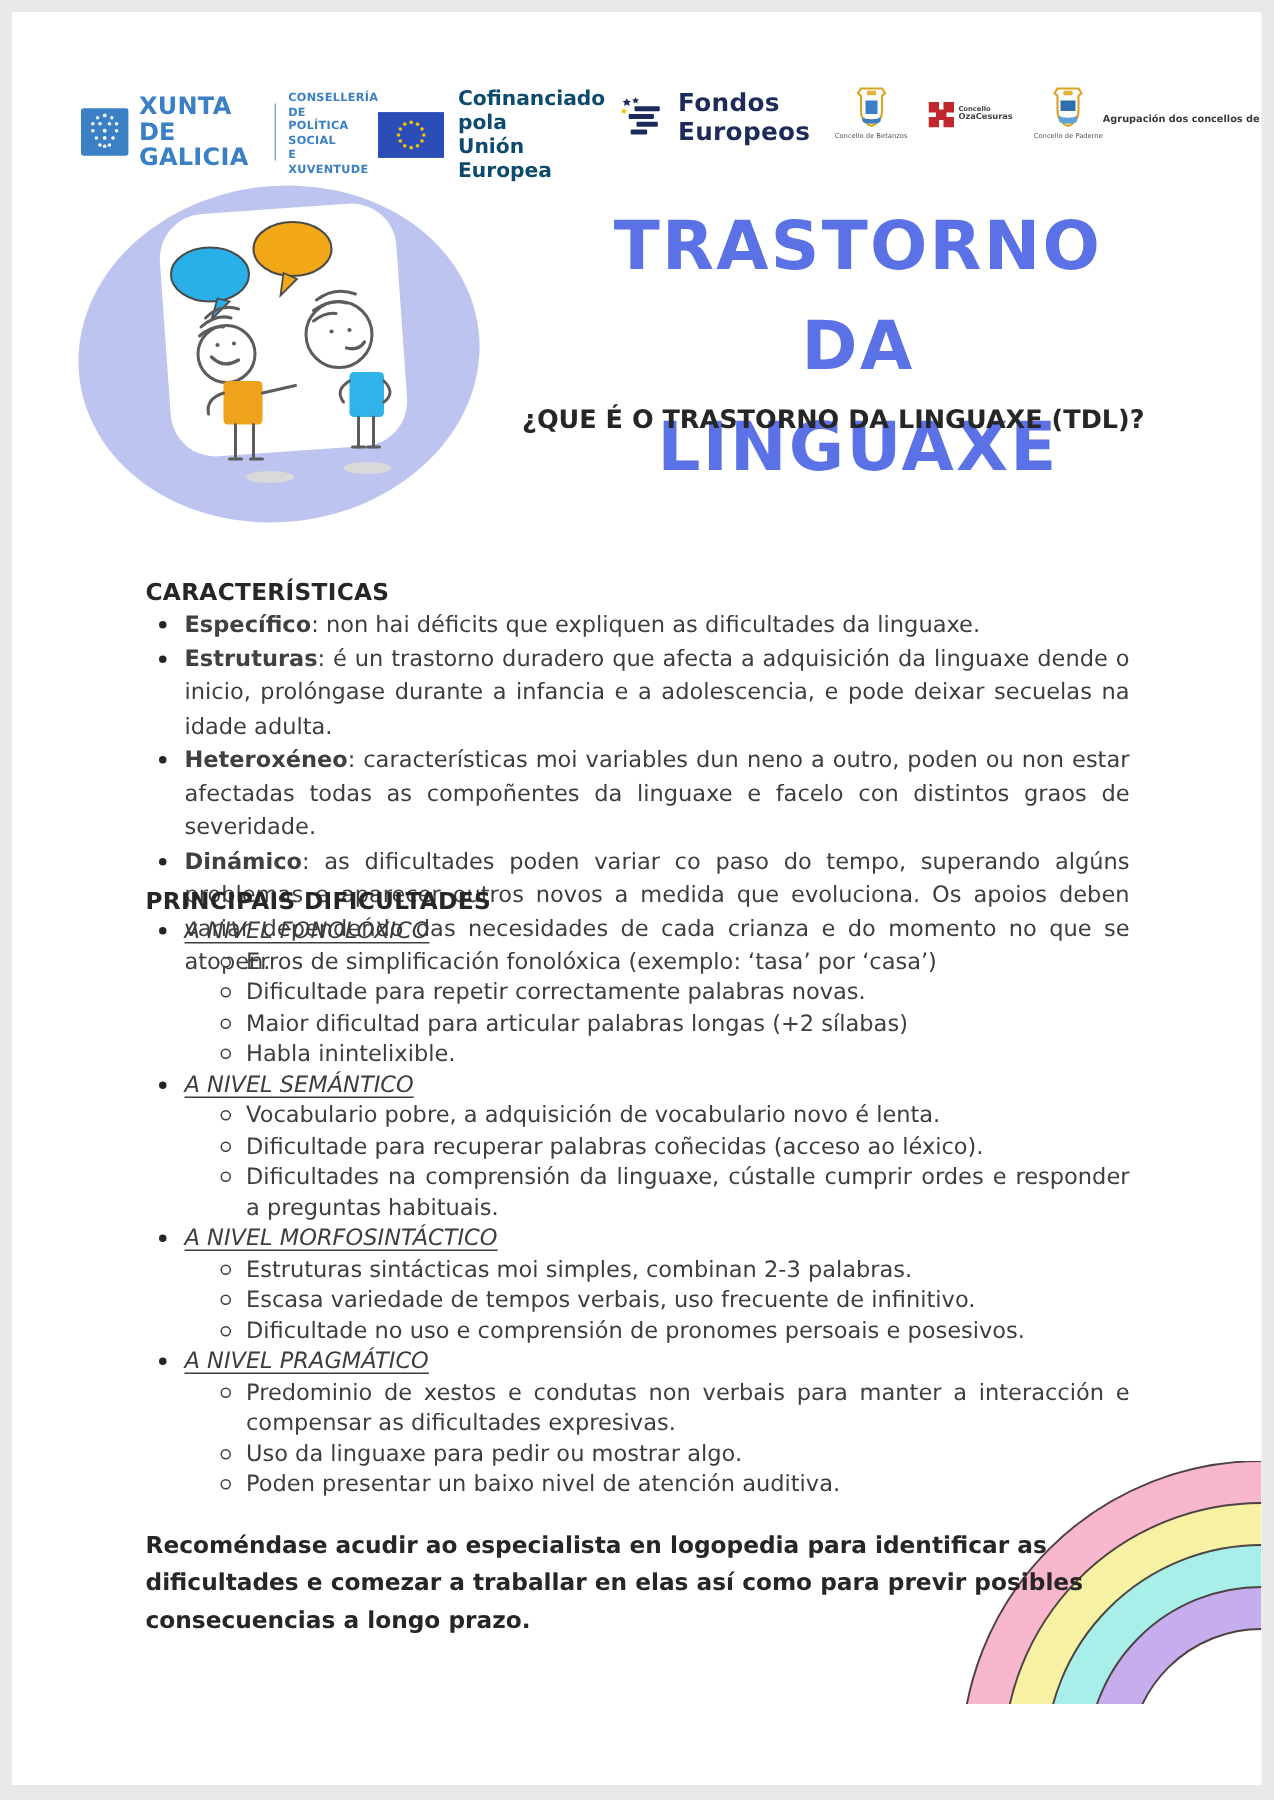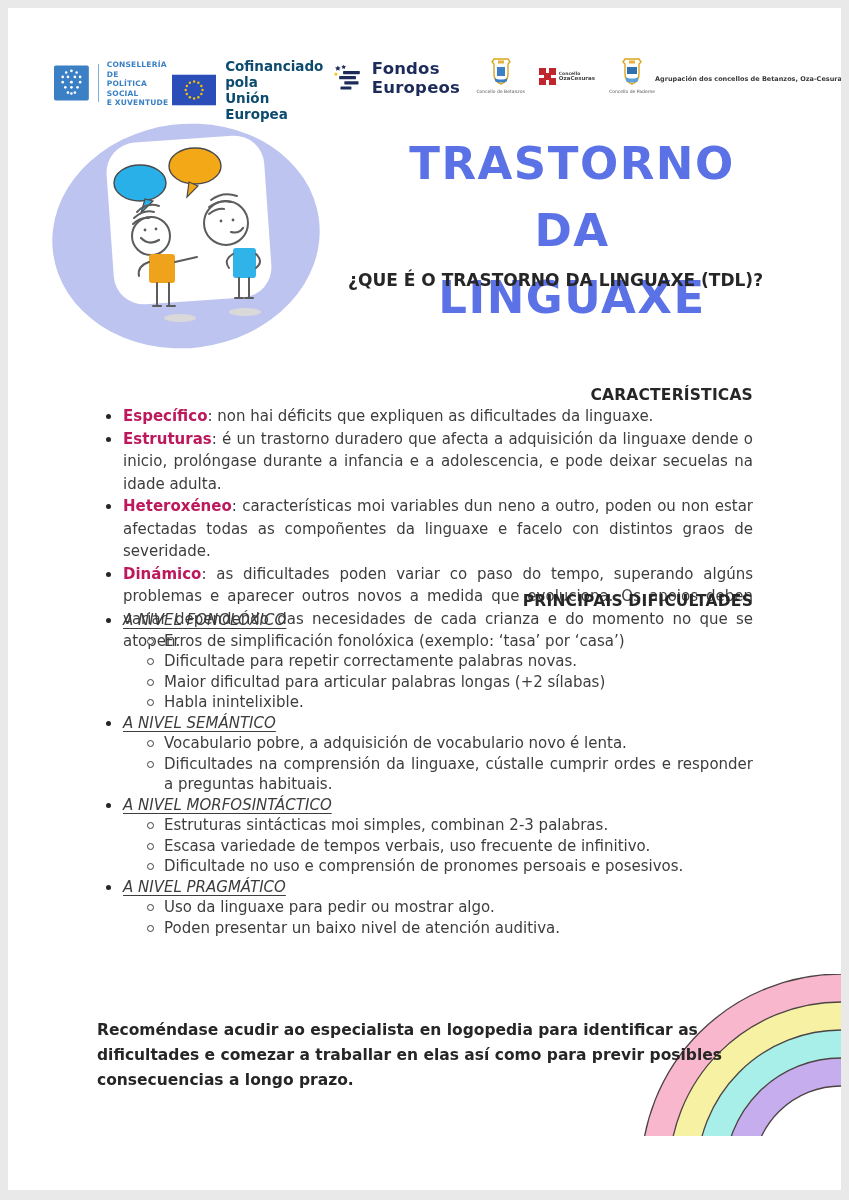--- a/index.html
+++ b/index.html
@@ -31,30 +31,30 @@
   .blob{position:absolute;left:41px;top:112px;width:276px;height:234px;z-index:1;}
   .main-title{
     position:absolute;left:392px;top:122px;width:344px;z-index:2;
     text-align:center;color:#5b71e6;font-weight:700;font-size:45px;line-height:67px;letter-spacing:1.5px;
   }
   .intro{position:absolute;left:83px;top:262px;width:672px;text-align:right;z-index:2;}
   .intro-heading{font-size:17px;font-weight:700;color:#262626;margin-bottom:5px;}
   .intro-body{font-size:15.5px;color:#3c3c3c;line-height:26px;}
   
   .section{position:absolute;left:89px;width:656px;z-index:2;}
-  .section-heading{font-size:15.5px;font-weight:800;color:#262626;letter-spacing:.2px;text-align:right;}
+  .section-heading{font-size:15.5px;font-weight:800;color:#262626;letter-spacing:.2px;}
   ul.char-list{list-style:none;margin:1px 0 0 0;padding:0;}
   .char-list li{
     position:relative;padding-left:26px;text-align:justify;
     font-size:15px;line-height:22.5px;color:#3d3d3d;
   }
   .char-list li::before{
     content:"";position:absolute;left:9px;top:9px;width:5px;height:5px;border-radius:50%;background:#262626;
   }
-  .term{font-weight:700;color:#be185d;}
+  .term{font-weight:700;color:#404040;}
   
   .dific .group-level{position:relative;padding-left:26px;font-size:15px;line-height:20.5px;color:#3d3d3d;}
   .dific .group-level::before{
     content:"";position:absolute;left:9px;top:8px;width:5px;height:5px;border-radius:50%;background:#262626;
   }
   .level-label{text-decoration:underline;text-underline-offset:2.5px;font-style:italic;}
   ul.sub-list{list-style:none;margin:0;padding:0 0 0 50px;}
   .sub-list li{
     position:relative;padding-left:17px;text-align:justify;
     font-size:15px;line-height:20.5px;color:#3d3d3d;
@@ -93,20 +93,24 @@
             <circle cx="20" cy="19" r="1.7"></circle>
             <circle cx="30" cy="19" r="1.5"></circle>
           <circle cx="13" cy="25" r="1.5"></circle>
             <circle cx="20" cy="25" r="1.6"></circle>
             <circle cx="27" cy="25" r="1.5"></circle>
           <circle cx="16" cy="31" r="1.5"></circle>
             <circle cx="20" cy="32" r="1.5"></circle>
             <circle cx="24" cy="31" r="1.5"></circle>
         </g>
       </svg>
+      <div class="xunta-text">
+        <div>XUNTA</div>
+        <div>DE GALICIA</div>
+      </div>
       <div class="xunta-divider"></div>
       <div class="xunta-dept">
         <div>CONSELLERÍA DE</div>
         <div>POLÍTICA SOCIAL</div>
         <div>E XUVENTUDE</div>
       </div>
     </div>
 
     <div class="logo-block">
       <svg width="55" height="38" viewBox="0 0 55 38">
@@ -273,20 +277,21 @@
               <li><span>Habla inintelixible.</span></li>
             </ul>
         </div>
 
         <div class="group">
           <div class="group-level"><span class="level-label">A NIVEL SEMÁNTICO</span></div>
           <ul class="sub-list">
 
               <li><span>Vocabulario pobre, a adquisición de vocabulario novo é lenta.</span></li>
 
+              <li><span>Dificultade para recuperar palabras coñecidas (acceso ao léxico).</span></li>
 
               <li><span>Dificultades na comprensión da linguaxe, cústalle cumprir ordes e responder a preguntas habituais.</span></li>
             </ul>
         </div>
 
         <div class="group">
           <div class="group-level"><span class="level-label">A NIVEL MORFOSINTÁCTICO</span></div>
           <ul class="sub-list">
 
               <li><span>Estruturas sintácticas moi simples, combinan 2-3 palabras.</span></li>
@@ -294,20 +299,21 @@
               <li><span>Escasa variedade de tempos verbais, uso frecuente de infinitivo.</span></li>
 
               <li><span>Dificultade no uso e comprensión de pronomes persoais e posesivos.</span></li>
             </ul>
         </div>
 
         <div class="group">
           <div class="group-level"><span class="level-label">A NIVEL PRAGMÁTICO</span></div>
           <ul class="sub-list">
 
+              <li><span>Predominio de xestos e condutas non verbais para manter a interacción e compensar as dificultades expresivas.</span></li>
 
               <li><span>Uso da linguaxe para pedir ou mostrar algo.</span></li>
 
               <li><span>Poden presentar un baixo nivel de atención auditiva.</span></li>
             </ul>
         </div>
       </div>
   </div>
 
   <div class="recommendation">Recoméndase acudir ao especialista en logopedia para identificar as dificultades e comezar a traballar en elas así como para previr posibles consecuencias a longo prazo.</div>

